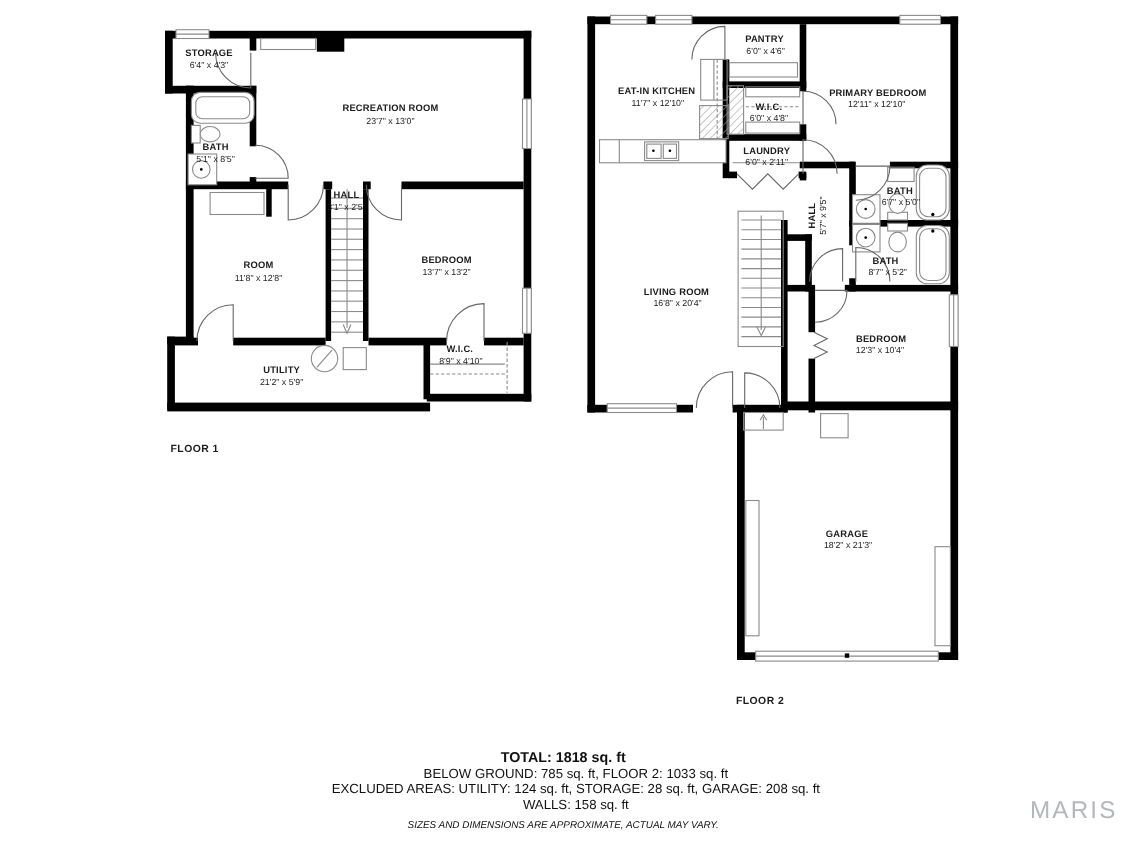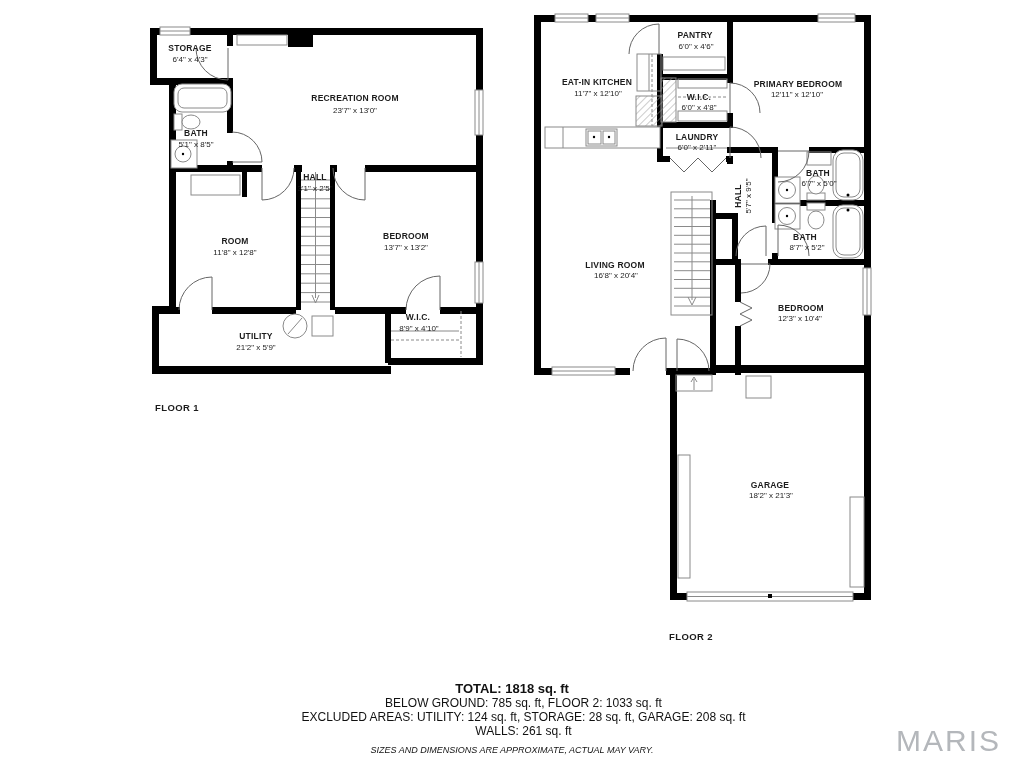--- a/index.html
+++ b/index.html
@@ -16,21 +16,21 @@
   .win{fill:#fff;stroke:var(--line,#8a8a8a);stroke-width:1;}
   .hatch{fill:url(#hatchpat);stroke:var(--line,#8a8a8a);stroke-width:1;}
   text{fill:var(--text,#1c1c1c);}
   .rm{font-size:8.5px;font-weight:700;letter-spacing:.2px;text-anchor:middle;}
   .dm{font-size:8px;font-weight:400;text-anchor:middle;}
   .fl{font-size:9.5px;font-weight:700;letter-spacing:.4px;}
   .summary{position:absolute;left:0;right:0;top:682px;text-align:center;color:#111;}
   .s1{font-size:13px;font-weight:700;line-height:14px;text-align:center;}
   .s2{font-size:12px;line-height:14px;margin-left:23px;}
   .s3{font-size:9px;margin-top:7px;font-style:italic;}
-  .logo{position:absolute;right:23px;top:724px;font-size:30px;letter-spacing:2px;
+  .logo{position:absolute;right:8px;top:724px;font-size:22px;letter-spacing:2px;
         color:var(--logo,#b4b7bb);font-weight:400;text-align:right;}
 </style>
 </head>
 <body>
 
 <div class="stage">
 <svg width="1024" height="768" viewBox="0 0 1024 768">
   <defs>
     <pattern id="hatchpat" width="5" height="5" patternUnits="userSpaceOnUse" patternTransform="rotate(45)">
       <line x1="0" y1="0" x2="0" y2="5" stroke="#999" stroke-width="1"></line>
@@ -325,18 +325,18 @@
       <text class="dm" x="771" y="498">18'2" x 21'3"</text>
       <text class="fl" x="669" y="640">FLOOR 2</text>
     </g>
   </g>
 </svg>
 
 <div class="summary">
   <div class="s1">TOTAL: 1818 sq. ft</div>
   <div class="s2">BELOW GROUND: 785 sq. ft, FLOOR 2: 1033 sq. ft</div>
   <div class="s2">EXCLUDED AREAS: UTILITY: 124 sq. ft, STORAGE: 28 sq. ft, GARAGE: 208 sq. ft</div>
-  <div class="s2">WALLS: 261 sq. ft</div>
+  <div class="s2">WALLS: 158 sq. ft</div>
   <div class="s3">SIZES AND DIMENSIONS ARE APPROXIMATE, ACTUAL MAY VARY.</div>
 </div>
 
 <div class="logo">MARIS</div>
 </div>
 
 </body></html>

